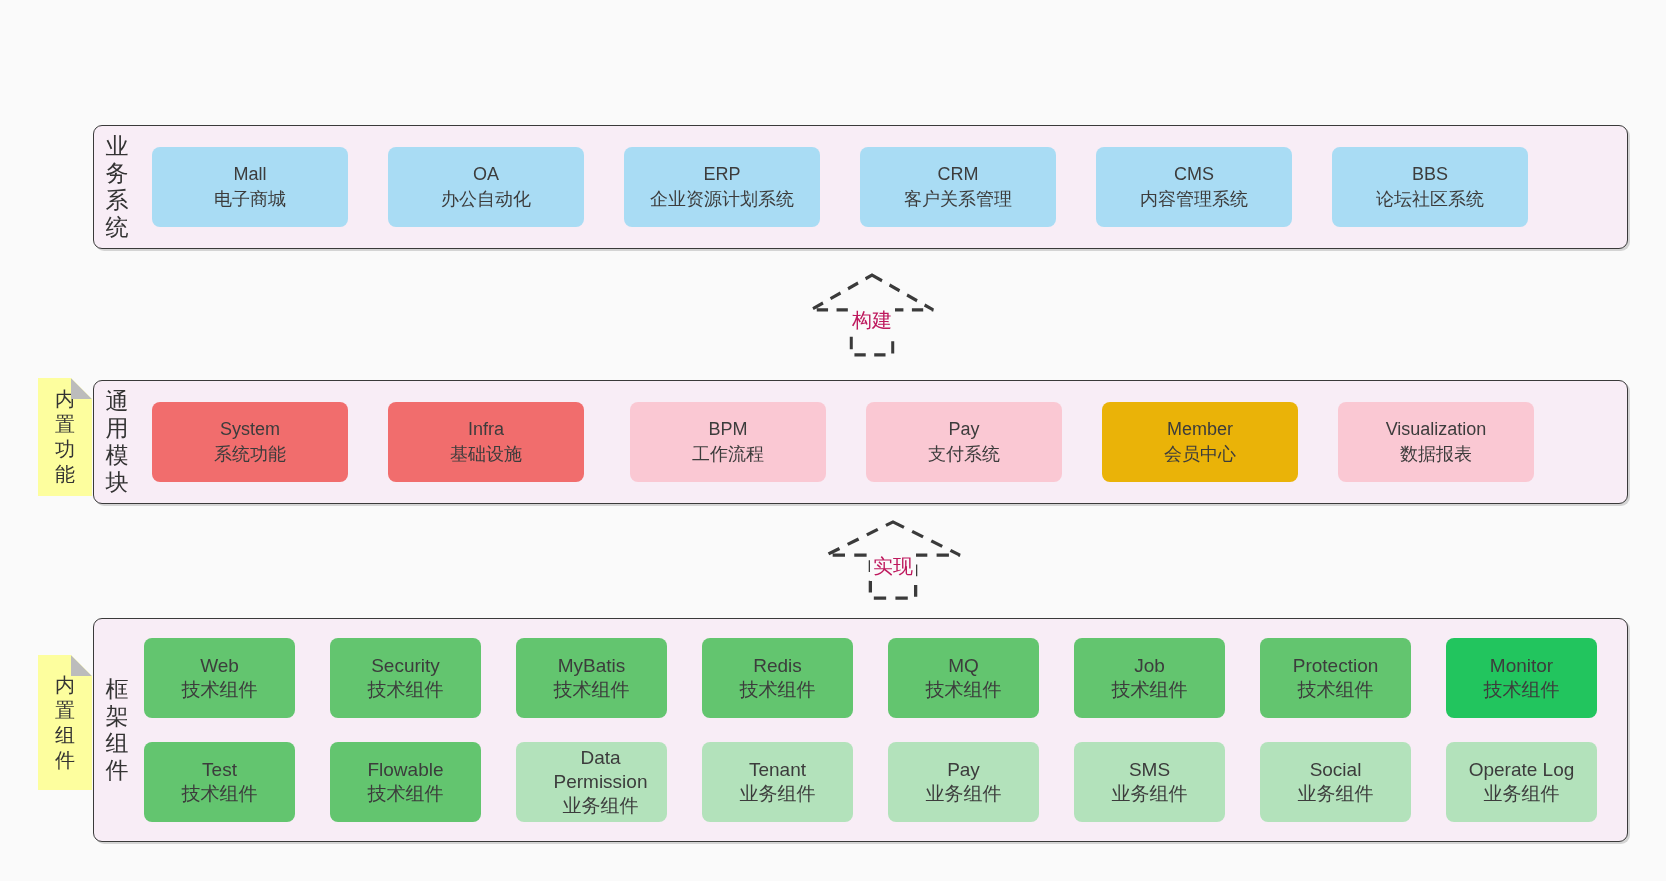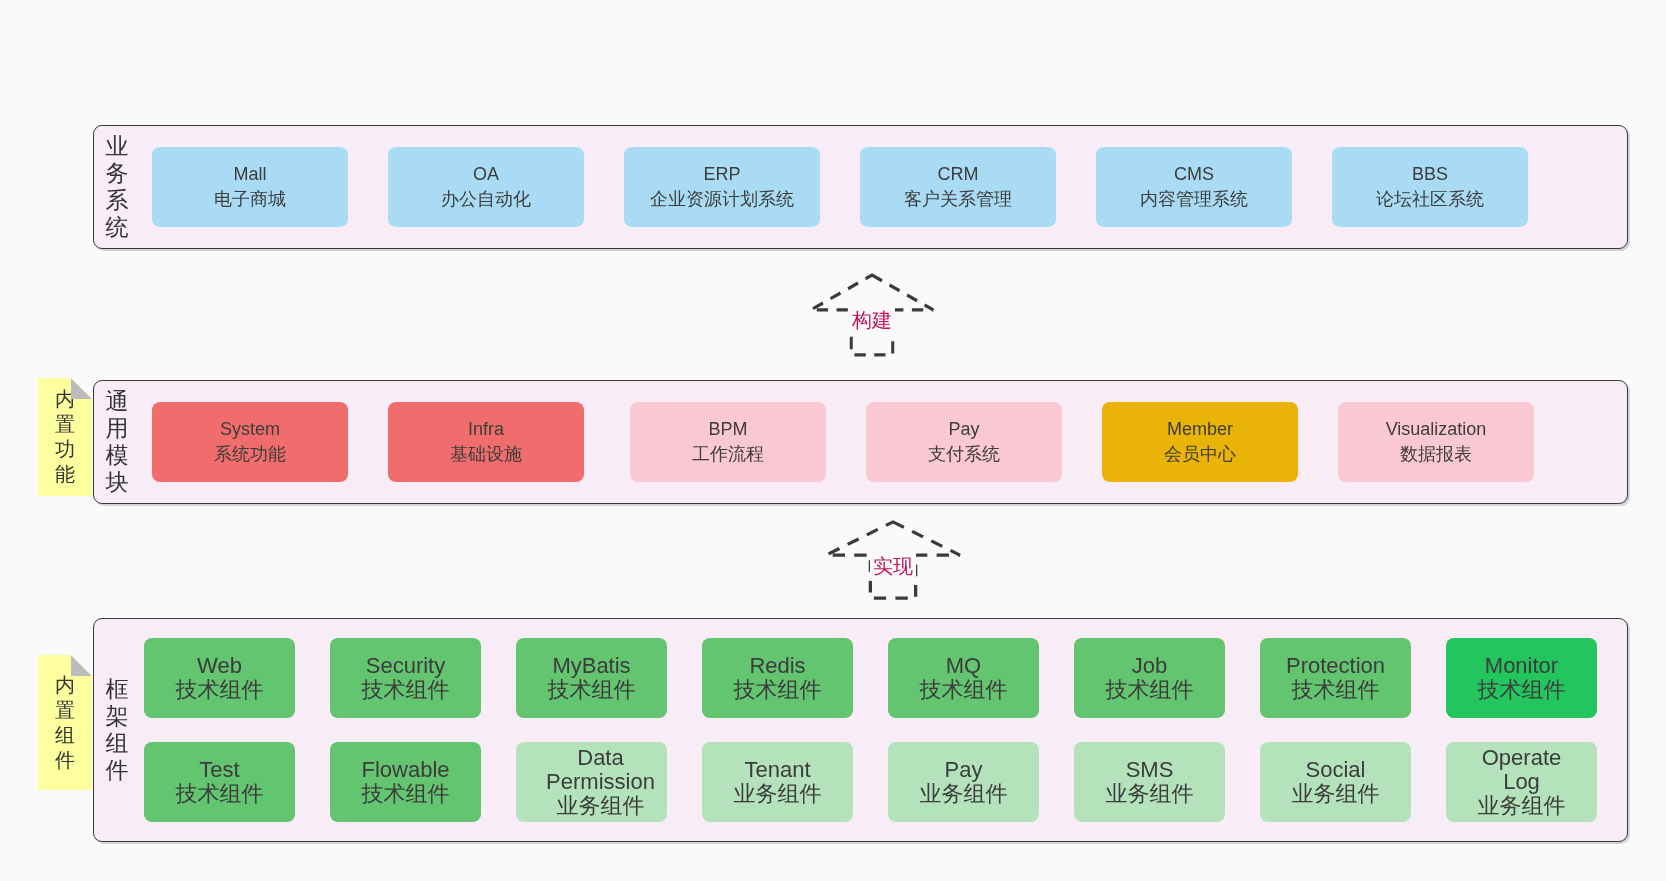--- a/index.html
+++ b/index.html
@@ -39,21 +39,21 @@
   .band-6 .row{gap:40px;padding-left:12px;}
   .band-8 .row{gap:35px;padding-left:4px;}
   .box{
     border-radius:8px;
     display:flex;flex-direction:column;
     align-items:center;justify-content:center;
     text-align:center;color:#3c3c3c;
     box-sizing:border-box;
   }
   .band-6 .box{width:196px;height:80px;font-size:18px;line-height:25px;}
-  .band-8 .box{width:151px;height:80px;font-size:22px;line-height:24px;padding:0 6px;}
+  .band-8 .box{width:151px;height:80px;font-size:19px;line-height:24px;padding:0 6px;}
   .band-8 .box .en{max-width:118px;}
   
   .arrow{position:absolute;}
   .arrow svg{position:absolute;inset:0;width:100%;height:100%;}
   .arrow-label{
     position:absolute;left:50%;top:40%;
     transform:translateX(-50%);
     background:#fafafa;
     padding:1px 3px;
     font-size:20px;color:#be185d;

